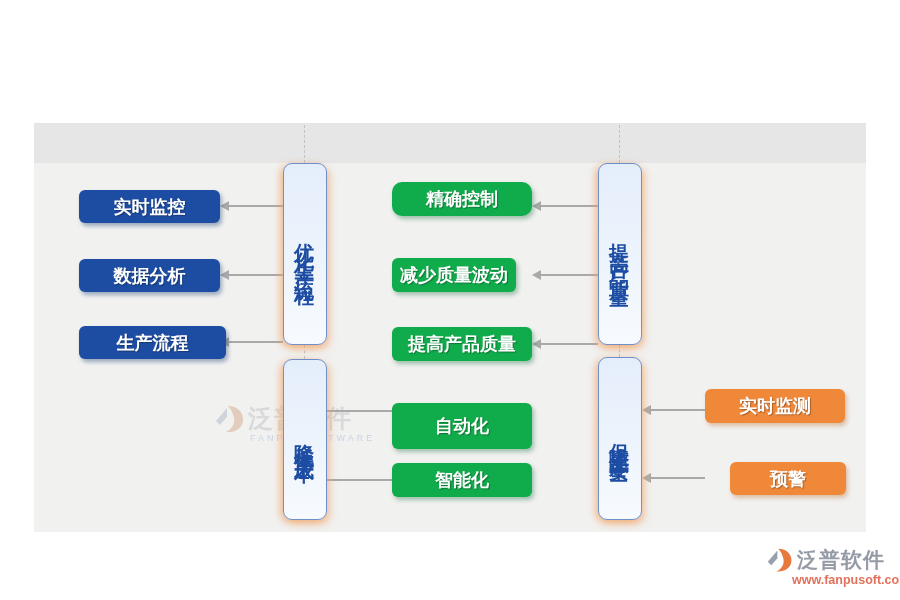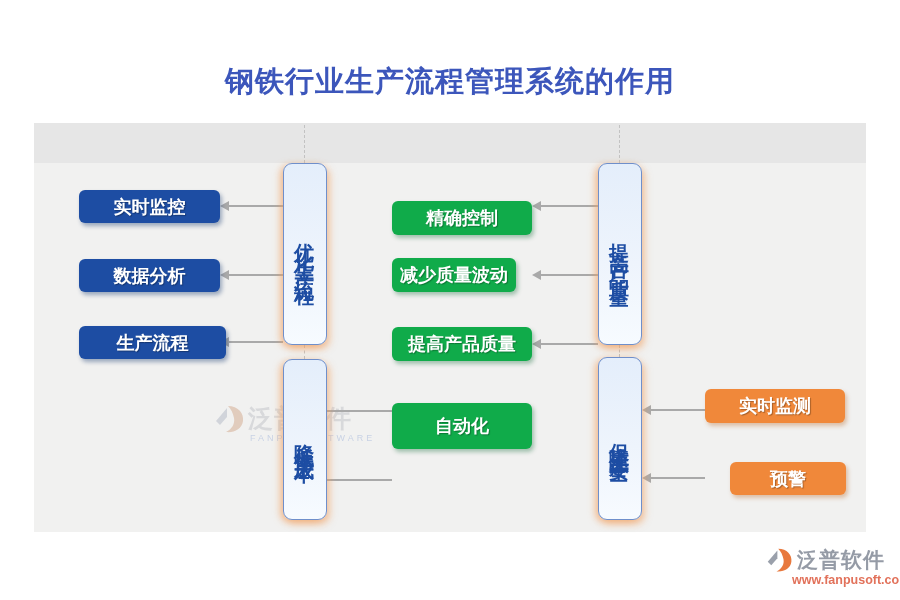--- a/index.html
+++ b/index.html
@@ -46,21 +46,20 @@
   .logo .row{display:flex;align-items:center;gap:3px;}
   .logo .brand{font-size:21px;font-weight:bold;color:var(--logo_gray,#959ba6);letter-spacing:1px;}
   .logo .url{font-size:12.5px;font-weight:bold;color:var(--logo_orange,#e2725b);
              margin:-1px 0 0 26px;font-family:"Liberation Sans",sans-serif;}
 </style>
 </head>
 <body>
 
 <div class="page">
 
-  <h1 class="title">钢铁行业生产流程管理系统的作用</h1>
 
   <div class="canvas-strip"></div>
   <div class="canvas-body"></div>
 
   <div class="vdash" style="left:304px;top:125px;height:38px;"></div>
   <div class="vdash" style="left:619px;top:125px;height:38px;"></div>
   <div class="vdash" style="left:304px;top:345px;height:14px;"></div>
   <div class="vdash" style="left:619px;top:345px;height:12px;"></div>
 
   <div class="watermark">
@@ -96,38 +95,41 @@
   <div class="node blue" style="left:79px;top:326px;width:147px;height:33px;">
     <span>生产流程</span>
   </div>
   <div class="hline" style="left:228px;top:205px;width:55px;"></div>
   <div class="arrow-left" style="left:220px;top:201px;"></div>
   <div class="hline" style="left:228px;top:274px;width:55px;"></div>
   <div class="arrow-left" style="left:220px;top:270px;"></div>
   <div class="hline" style="left:228px;top:341px;width:55px;"></div>
   <div class="arrow-left" style="left:220px;top:337px;"></div>
 
-  <div class="node green" style="left:392px;top:201px;width:140px;height:34px;">
+  <div class="node green" style="left:392px;top:182px;width:140px;height:34px;border-radius:10px;">
     <span>精确控制</span>
   </div>
   <div class="node green" style="left:392px;top:258px;width:124px;height:34px;">
     <span>减少质量波动</span>
   </div>
   <div class="node green" style="left:392px;top:327px;width:140px;height:34px;">
     <span>提高产品质量</span>
   </div>
   <div class="hline" style="left:540px;top:205px;width:58px;"></div>
   <div class="arrow-left" style="left:532px;top:201px;"></div>
   <div class="hline" style="left:540px;top:274px;width:58px;"></div>
   <div class="arrow-left" style="left:532px;top:270px;"></div>
   <div class="hline" style="left:540px;top:343px;width:58px;"></div>
   <div class="arrow-left" style="left:532px;top:339px;"></div>
 
   <div class="node green" style="left:392px;top:403px;width:140px;height:46px;">
     <span>自动化</span>
+  </div>
+  <div class="node green" style="left:392px;top:463px;width:140px;height:34px;">
+    <span>智能化</span>
   </div>
   <div class="hline" style="left:327px;top:410px;width:65px;"></div>
   <div class="hline" style="left:327px;top:479px;width:65px;"></div>
 
   <div class="node orange" style="left:705px;top:389px;width:140px;height:34px;">
     <span>实时监测</span>
   </div>
   <div class="node orange" style="left:730px;top:462px;width:116px;height:33px;">
     <span>预警</span>
   </div>

